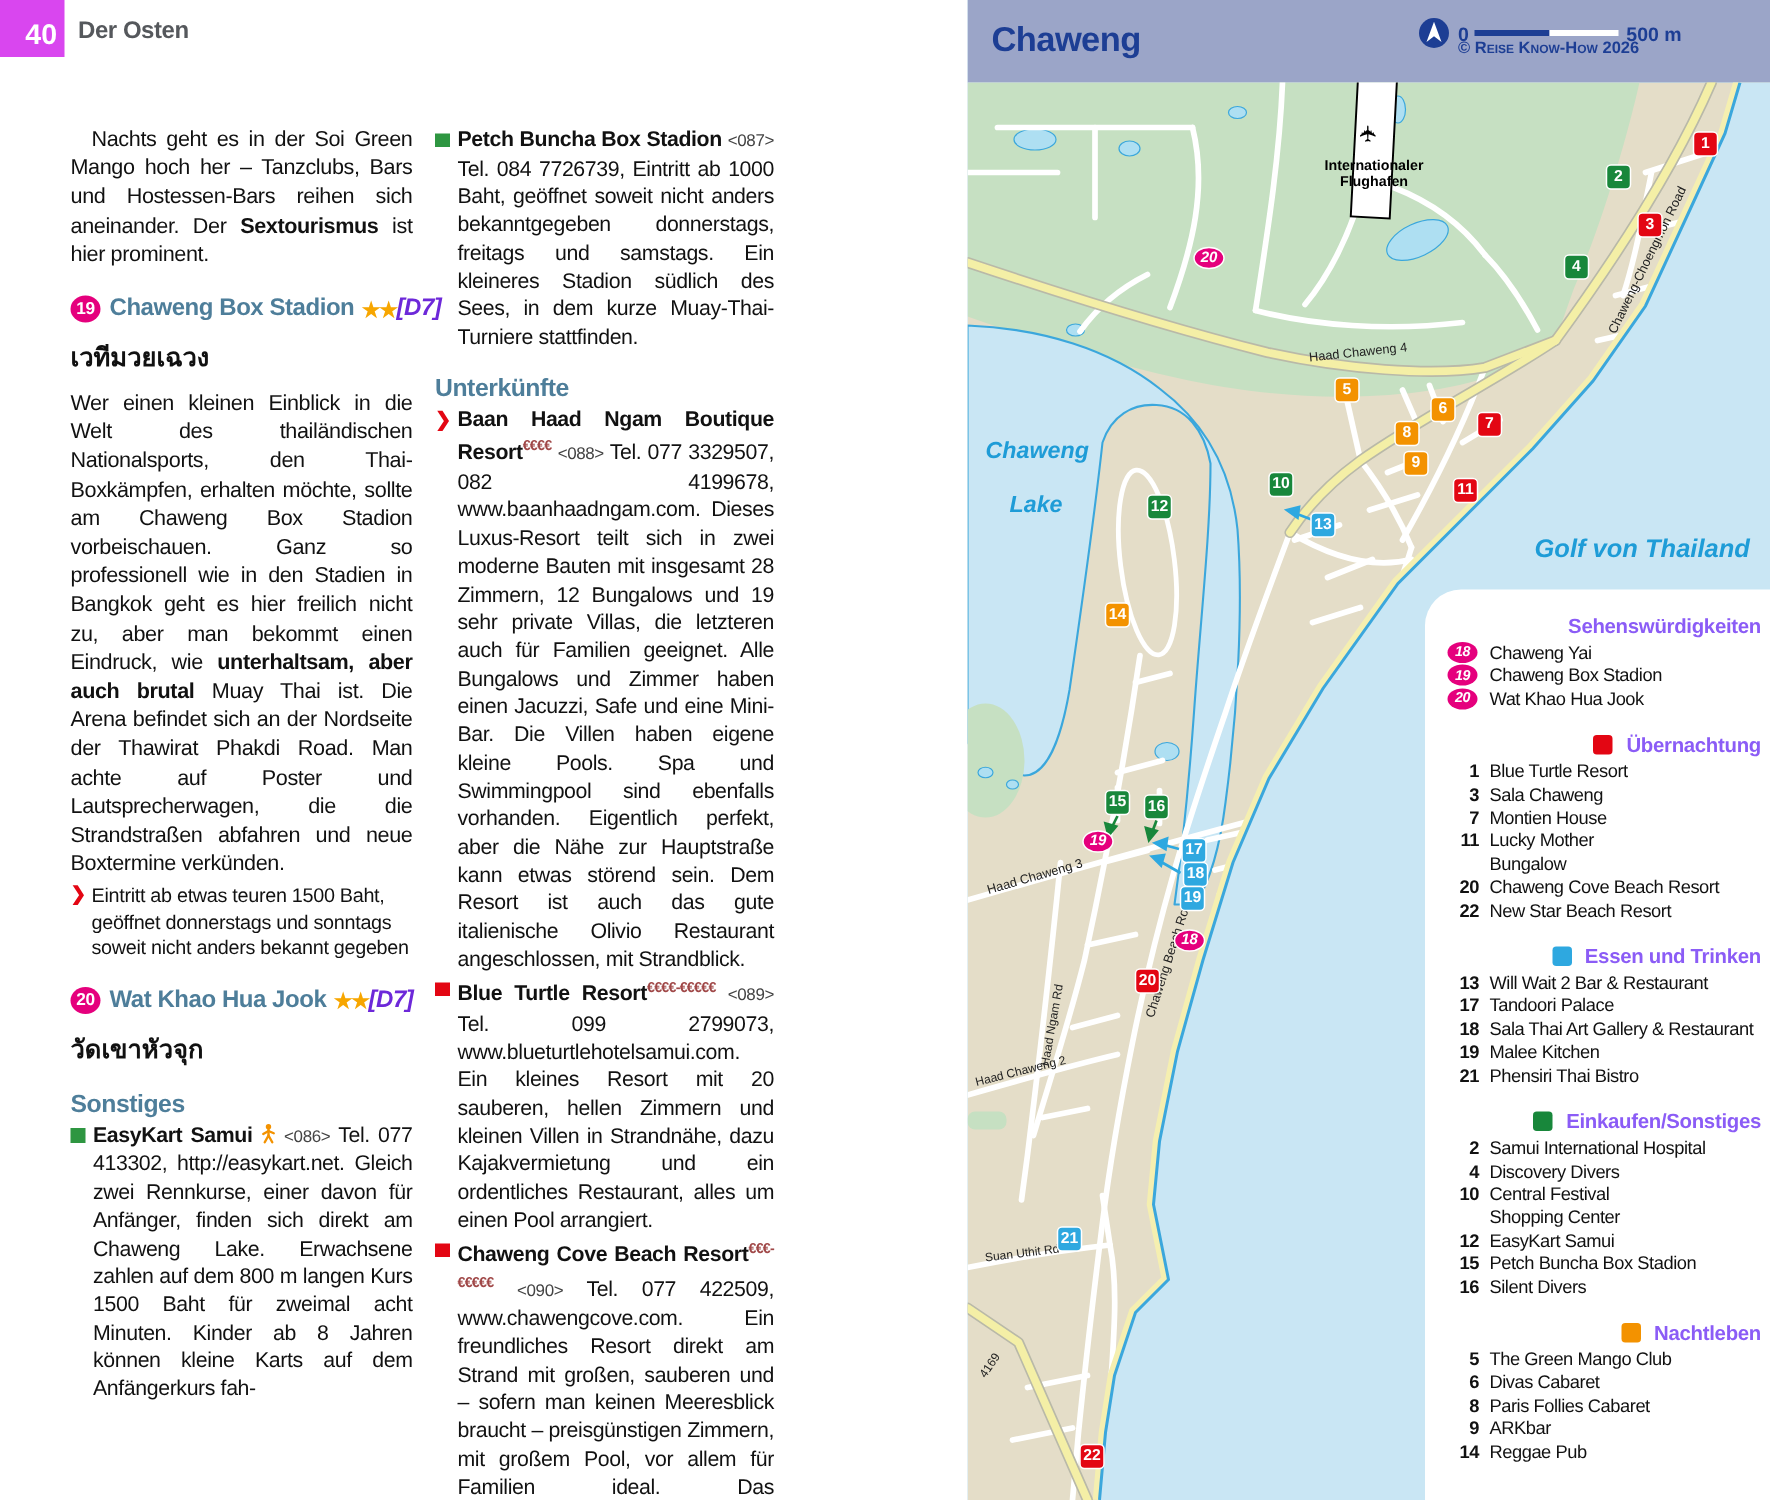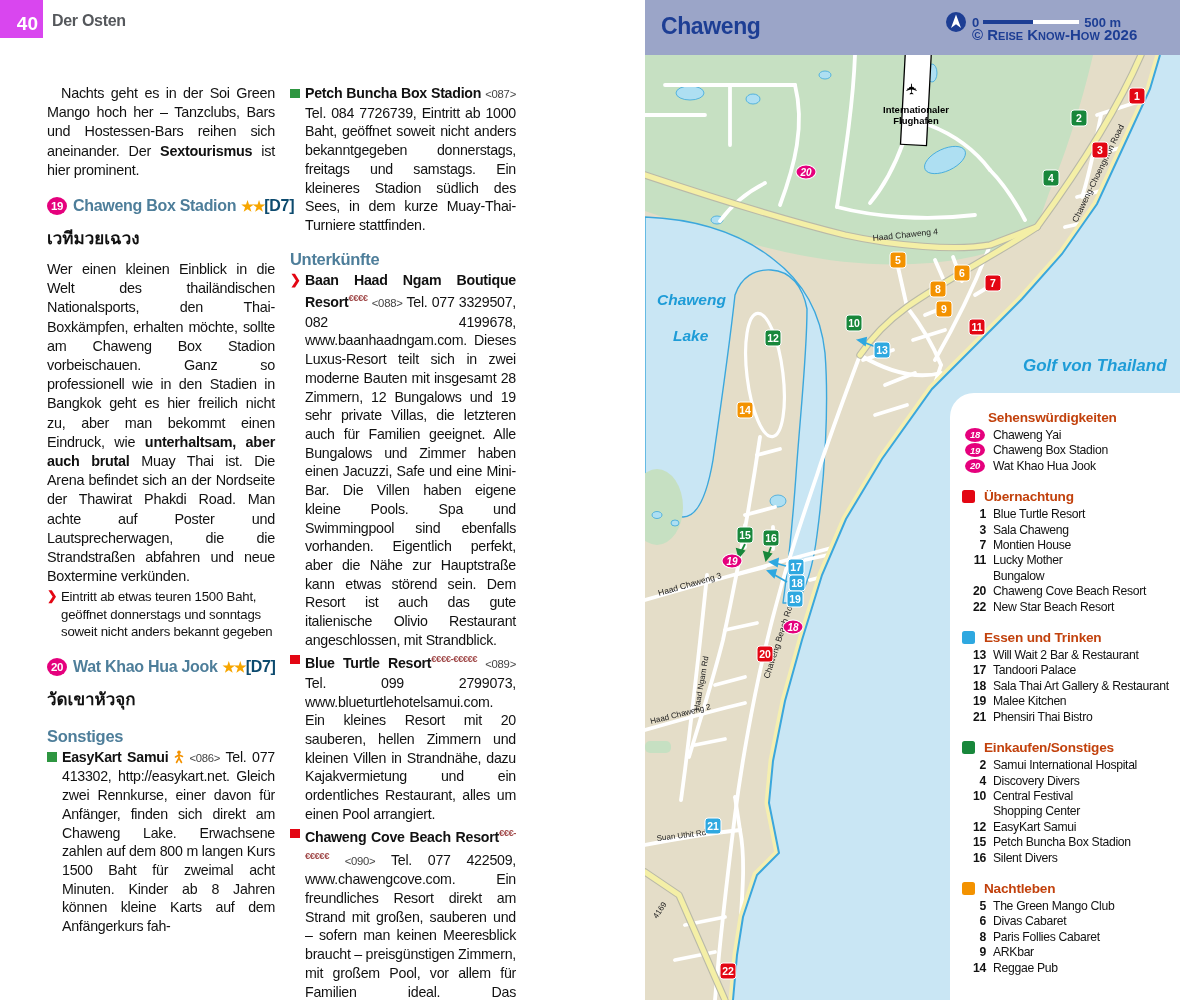--- a/index.html
+++ b/index.html
@@ -14,59 +14,59 @@
   
   .col{position:absolute;top:84px;}
   .col-left{left:47px;width:228px;}
   .col-mid{left:290px;width:226px;}
   p.body{font-size:14.4px;line-height:19.2px;text-align:justify;margin:0;letter-spacing:-0.25px;}
   .indent{text-indent:14px;}
   .poi-head{display:flex;align-items:center;margin:17px 0 4px;font-size:16px;font-weight:bold;color:#4E7E9A;letter-spacing:-0.3px;white-space:nowrap;}
   .poi-num{background:#E5007D;color:#fff;border-radius:50%;min-width:20px;height:18px;font-size:11.5px;
     display:inline-flex;align-items:center;justify-content:center;margin-right:6px;flex:none;}
   .stars{color:#F7A600;margin-left:5px;font-size:14px;letter-spacing:-1px;}
-  .grid-ref{margin-left:auto;color:#0c4a6e;}
+  .grid-ref{margin-left:auto;color:#6d28d9;font-style:italic;}
   .thai{font-size:17px;font-weight:bold;margin:9px 0 9px;letter-spacing:0;}
   .tip{position:relative;padding-left:14px;font-size:13.2px;line-height:17.4px;letter-spacing:-0.2px;margin-top:2px;text-align:left;}
   .tip .chev{position:absolute;left:0;top:0;color:#E30613;font-weight:bold;font-size:12.5px;}
   .sec-head{color:#4E7E9A;font-size:16.5px;font-weight:bold;margin:15px 0 2px;letter-spacing:-0.3px;}
   .entry{position:relative;padding-left:15px;font-size:14.2px;line-height:18.7px;text-align:justify;letter-spacing:-0.25px;margin:0 0 1px;}
   .entry .sqbul{position:absolute;left:0;top:4.5px;width:9.5px;height:9.5px;display:inline-block;}
   .sqbul.green{background:#2E9641;}
   .sqbul.red{background:#E30613;}
   .entry .chevbul{position:absolute;left:0;top:0;color:#E30613;font-weight:bold;font-size:13px;}
   .price{font-size:9.5px;vertical-align:super;letter-spacing:-0.5px;color:#A04848;font-weight:bold;}
   .code{font-size:11.3px;color:#444;}
   .runner{display:inline-block;vertical-align:-2px;}
 
   
   .map-panel{position:absolute;left:645px;top:0;width:535px;height:1000px;background:#C9E6F4;overflow:hidden;}
   .map-header{position:absolute;left:0;top:0;width:535px;height:55px;background:#9BA5C8;}
   .map-title{position:absolute;left:16px;top:13px;font-size:23px;font-weight:bold;color:#1D3E94;letter-spacing:-0.4px;}
   .scale-row{position:absolute;left:300px;top:11px;display:flex;align-items:center;color:#1D3E94;font-weight:bold;font-size:13px;}
   .scale-bar-dark{display:inline-block;width:50px;height:4px;background:#1D3E94;margin-left:4px;}
   .scale-bar-light{display:inline-block;width:46px;height:4px;background:#ffffff;margin-right:5px;}
-  .copyright{position:absolute;left:327px;top:26px;font-size:15px;color:#1D3E94;font-weight:bold;font-variant:small-caps;letter-spacing:0;}
+  .copyright{position:absolute;left:327px;top:26px;font-size:11px;color:#1D3E94;font-weight:bold;font-variant:small-caps;letter-spacing:0;}
   .map-svg{position:absolute;left:0;top:55px;}
 
   
   .mk{position:absolute;width:17px;height:17px;border-radius:3.5px;border:1.5px solid #fff;color:#fff;font-weight:bold;
     font-size:10.5px;display:flex;align-items:center;justify-content:center;box-sizing:border-box;
     transform:translate(-50%,-50%);line-height:1;z-index:5;}
   .mk.hotel{background:#E30613;}
   .mk.food{background:#2EA8E0;}
   .mk.shop{background:#18873B;}
   .mk.night{background:#F39200;}
   .mk.sight{width:21px;height:15px;border-radius:50%;background:#E5007D;border:1px solid #fff;font-size:10px;font-style:italic;}
 
   
   .legend{position:absolute;left:305px;top:393px;width:230px;height:607px;background:#ffffff;
     border-top-left-radius:24px;box-sizing:border-box;padding:17px 6px 0 12px;z-index:8;}
   .leg-sec{margin-bottom:15px;}
-  .leg-title{display:flex;align-items:center;font-size:13.6px;font-weight:bold;color:#c2410c;margin-bottom:3px;letter-spacing:-0.2px;}
+  .leg-title{display:flex;align-items:center;font-size:13.6px;font-weight:bold;color:#8b5cf6;margin-bottom:3px;letter-spacing:-0.2px;justify-content:flex-end;}
   .leg-title.noicon{padding-left:26px;}
   .leg-sq{width:13px;height:13px;border-radius:2.5px;margin-right:9px;flex:none;}
   .leg-row{display:flex;align-items:flex-start;font-size:12.2px;line-height:15.4px;letter-spacing:-0.3px;}
   .leg-num{width:24px;text-align:right;font-weight:bold;margin-right:7px;flex:none;}
   .leg-oval{min-width:20px;height:14px;border-radius:50%;color:#fff;font-size:9.5px;font-weight:bold;font-style:italic;
     display:inline-flex;align-items:center;justify-content:center;margin:0 8px 0 3px;flex:none;}
   .leg-label{white-space:pre;}
 </style>
 </head>
 <body>

